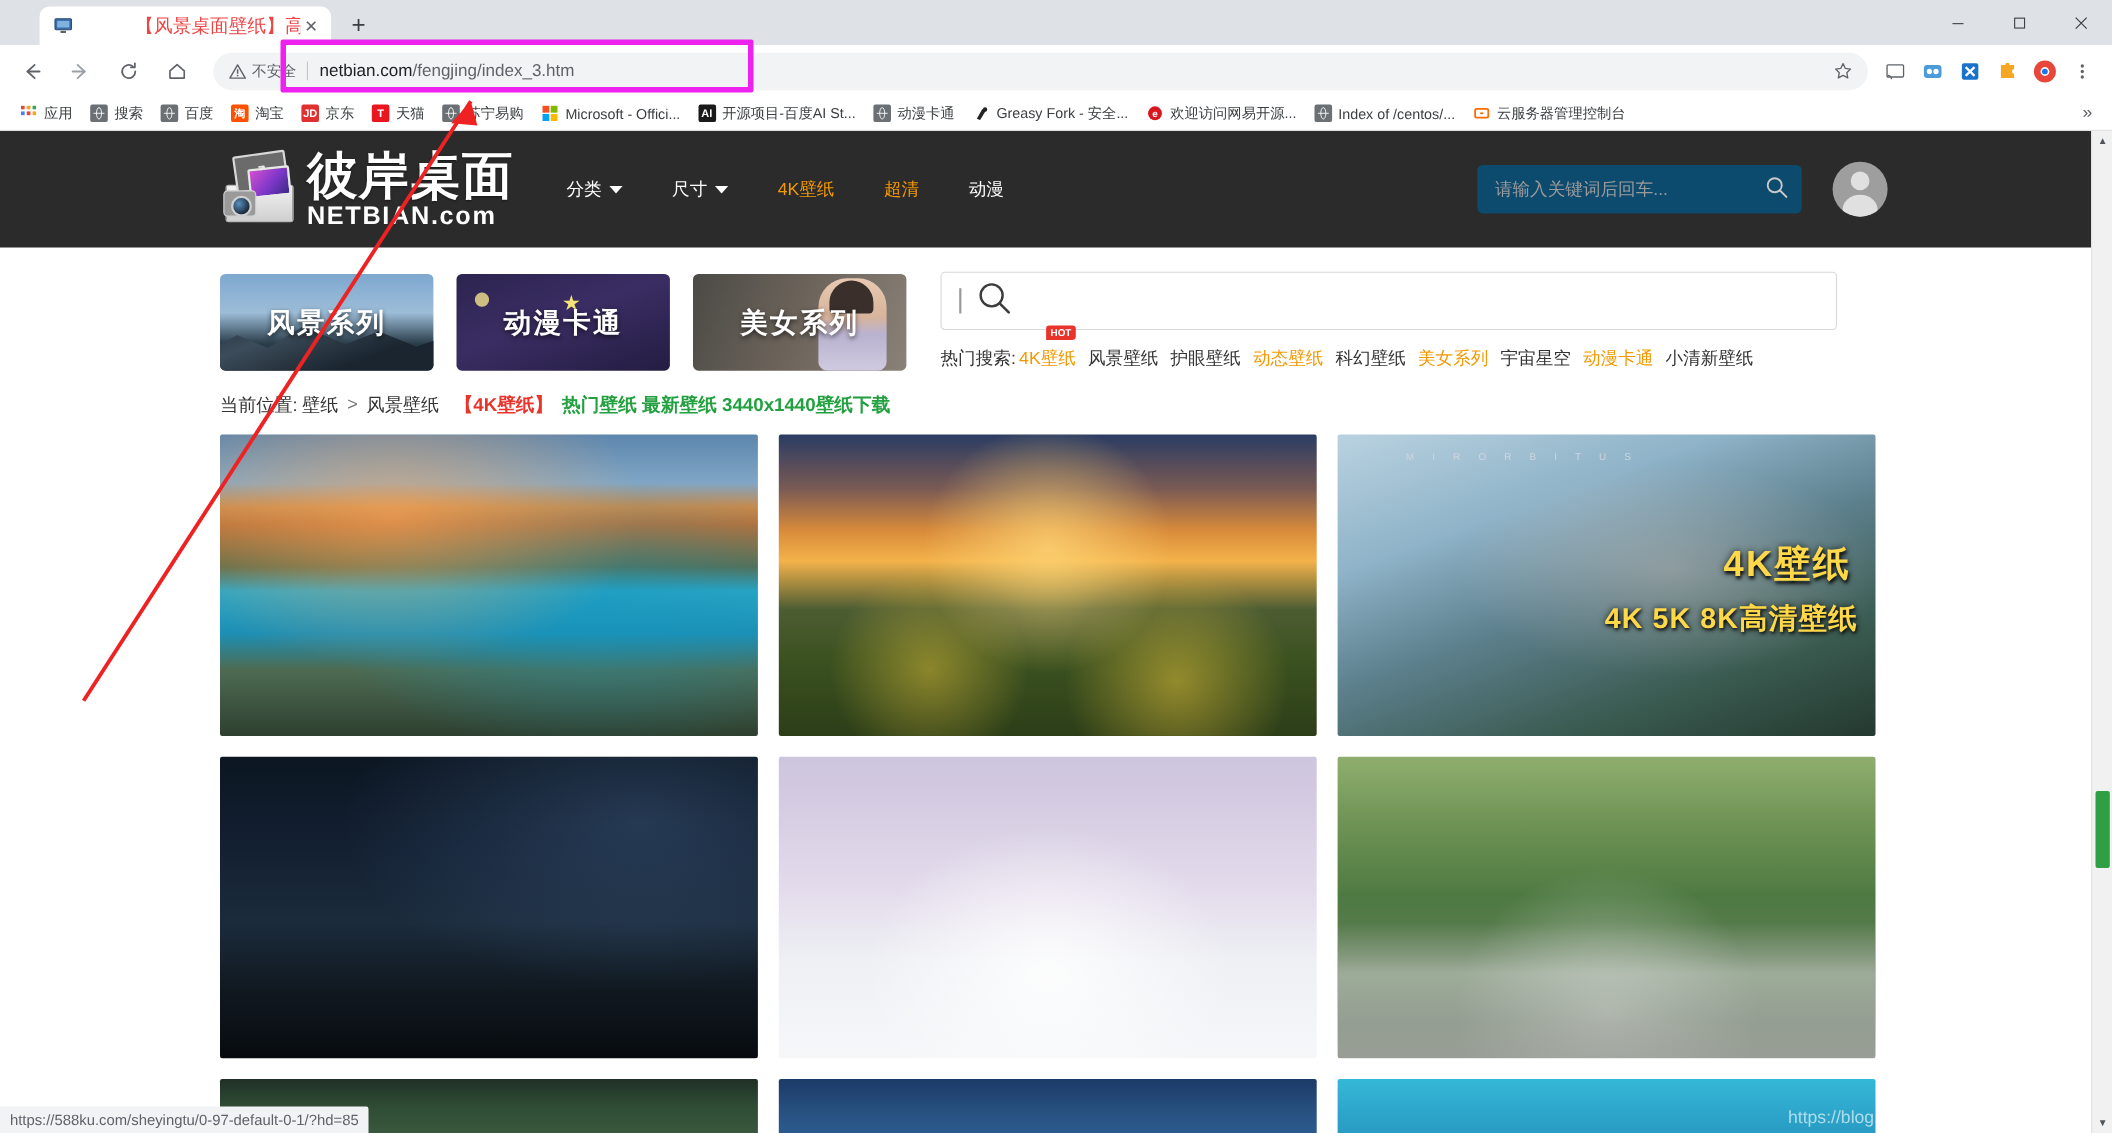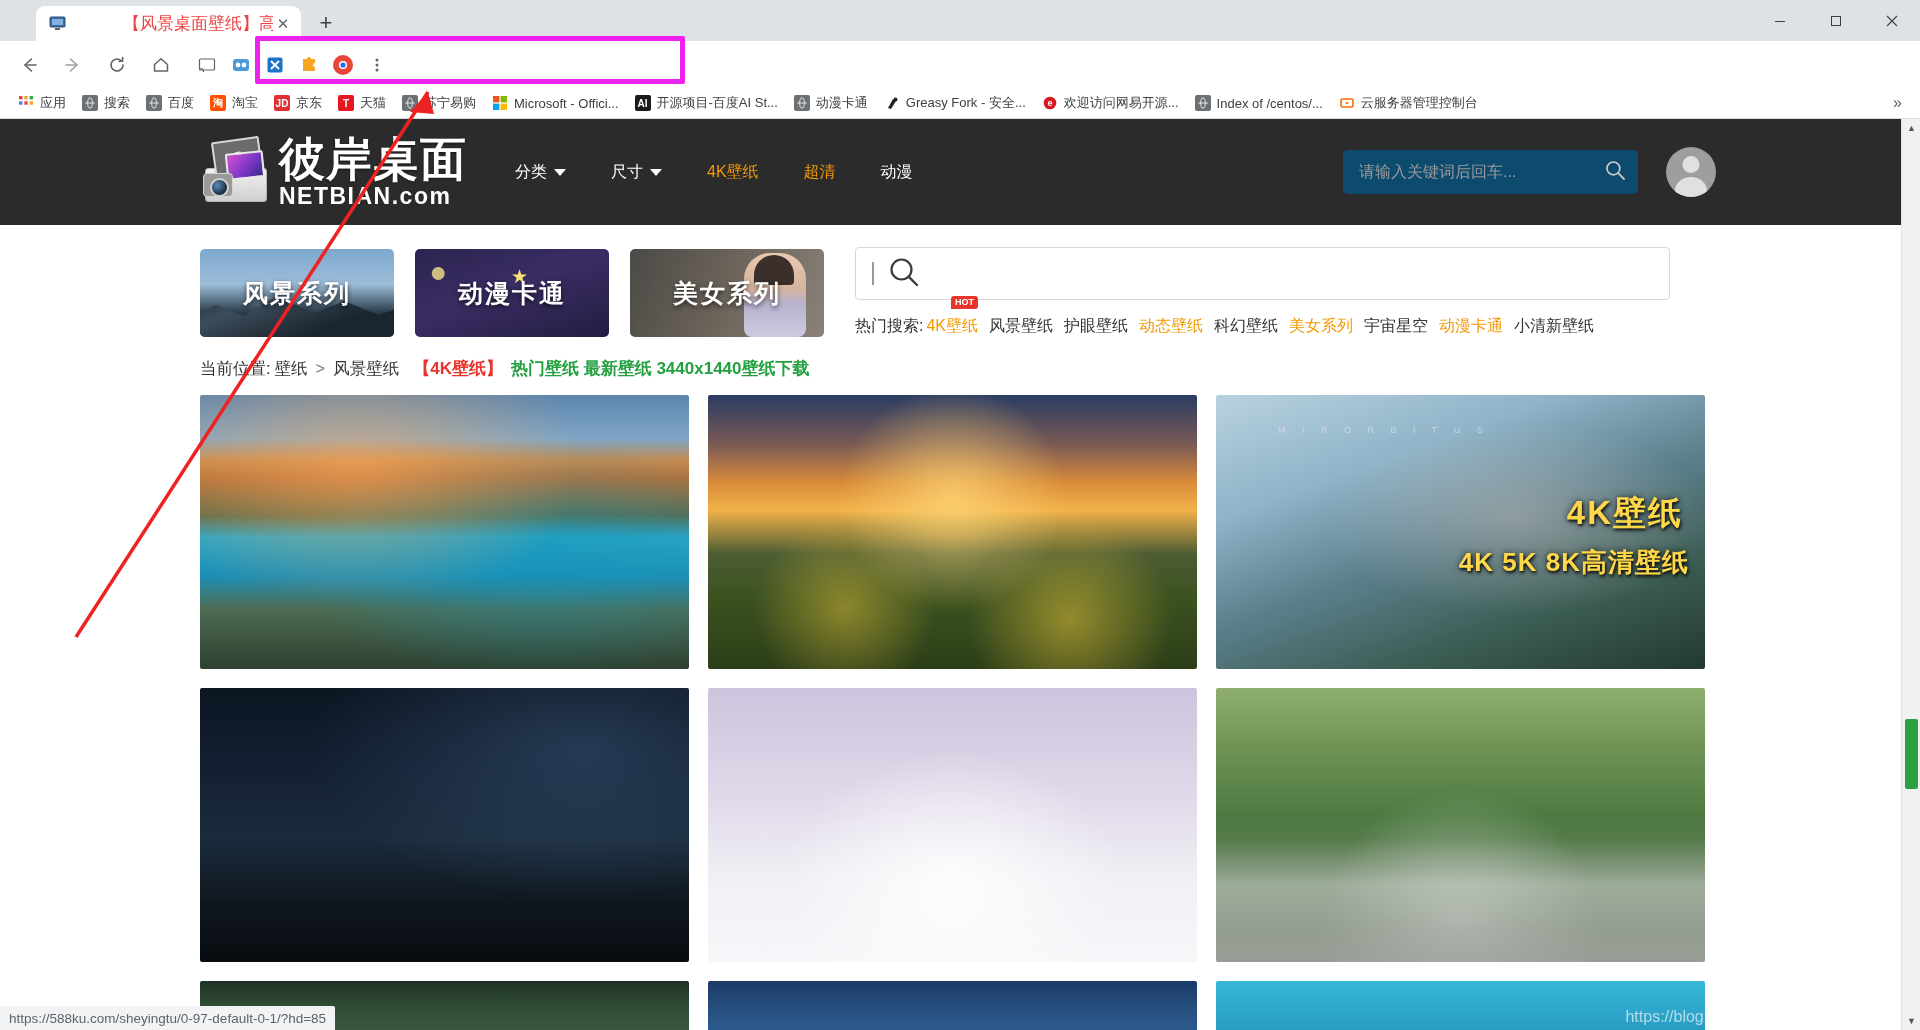--- a/index.html
+++ b/index.html
@@ -288,21 +288,21 @@
   .img3 { background: linear-gradient(160deg,#b9d2e0 0%, #8fb3c8 28%, #5c7f8c 52%, #3b5c52 76%, #24392f 100%); }
   .img3:after { content:""; position:absolute; inset:0;
     background: radial-gradient(ellipse at 62% 45%, rgba(255,220,200,.3), transparent 45%); }
   .img3-t1, .img3-t2 {
     position: absolute; z-index: 3; color: #ffd84a; font-weight: bold;
     text-shadow: 0 0 7px rgba(0,0,0,.75), 1px 2px 3px rgba(0,0,0,.8);
   }
   .img3-t1 { right: 22px; top: 96px; font-size: 33px; letter-spacing: 2px; }
   .img3-t2 { right: 16px; top: 150px; font-size: 26px; letter-spacing: 1px; }
   .img3-sm {
-    position: absolute; left: 62px; top: 29px; z-index: 3;
+    position: absolute; left: 62px; top: 14px; z-index: 3;
     font-size: 9px; color: #cfd6e0; letter-spacing: 7px; line-height: 13px;
     text-align: center;
   }
   .img4 { background: linear-gradient(180deg,#0c1622 0%, #132032 30%, #1b2b3c 55%, #10181f 78%, #070b0f 100%); }
   .img4:after { content:""; position:absolute; inset:0;
     background: radial-gradient(ellipse at 78% 22%, rgba(90,130,180,.28), transparent 50%); }
   .img5 { background: linear-gradient(180deg,#cdc4de 0%, #d8cfe4 22%, #e4dcec 45%, #eef0f4 68%, #f6f7f9 100%); }
   .img5:after { content:""; position:absolute; inset:0;
     background: radial-gradient(ellipse at 50% 72%, rgba(255,255,255,.85), transparent 48%); }
   .img6 { background: linear-gradient(180deg,#8fae6e 0%, #6f9355 22%, #4e7a42 46%, #5c7a52 66%, #8c9a86 88%, #b9bfb4 100%); }
@@ -403,20 +403,37 @@
           <path d="M16 10 A6 6 0 1 1 13.8 5.4" fill="none" stroke="#5f6368" stroke-width="1.6" stroke-linecap="round"></path>
           <path d="M15.6 2.6 L15.6 6.2 L12 6.2" fill="none" stroke="#5f6368" stroke-width="1.6" stroke-linecap="round" stroke-linejoin="round"></path>
         </svg>
     </div>
     <div class="nav-btn">
       <svg width="20" height="20" viewBox="0 0 20 20">
           <path d="M3.5 9.5 L10 3.8 L16.5 9.5 L16.5 16 L3.5 16 Z" fill="none" stroke="#5f6368" stroke-width="1.5" stroke-linejoin="round"></path>
         </svg>
     </div>
 
+    <div class="omnibox">
+      <span class="warn-icon">
+        <svg width="16" height="16" viewBox="0 0 16 16">
+            <path d="M8 2 L15 14 L1 14 Z" fill="none" stroke="#5f6368" stroke-width="1.3" stroke-linejoin="round"></path>
+            <rect x="7.3" y="6" width="1.4" height="4" fill="#5f6368"></rect>
+            <rect x="7.3" y="11" width="1.4" height="1.4" fill="#5f6368"></rect>
+          </svg>
+      </span>
+      <span class="not-secure">不安全</span>
+      <span class="omni-sep"></span>
+      <span class="omni-url"><span class="host">netbian.com</span><span class="path">/fengjing/index_3.htm</span></span>
+      <span class="star-icon">
+        <svg width="17" height="17" viewBox="0 0 17 17">
+            <path d="M8.5 1.8 L10.6 6.2 L15.3 6.8 L11.9 10.1 L12.8 14.8 L8.5 12.5 L4.2 14.8 L5.1 10.1 L1.7 6.8 L6.4 6.2 Z" fill="none" stroke="#5f6368" stroke-width="1.2" stroke-linejoin="round"></path>
+          </svg>
+      </span>
+    </div>
 
     <div class="ext-icons">
       <div class="ext-icon">
         <svg width="18" height="18" viewBox="0 0 18 18">
             <rect x="1.5" y="3" width="15" height="11" rx="1" fill="none" stroke="#5f6368" stroke-width="1.2"></rect>
             <path d="M2 12.5 a3.5 3.5 0 0 1 3.5 3.5" fill="none" stroke="#5f6368" stroke-width="1.2"></path>
           </svg>
       </div>
       <div class="ext-icon">
         <svg width="18" height="18" viewBox="0 0 18 18">

